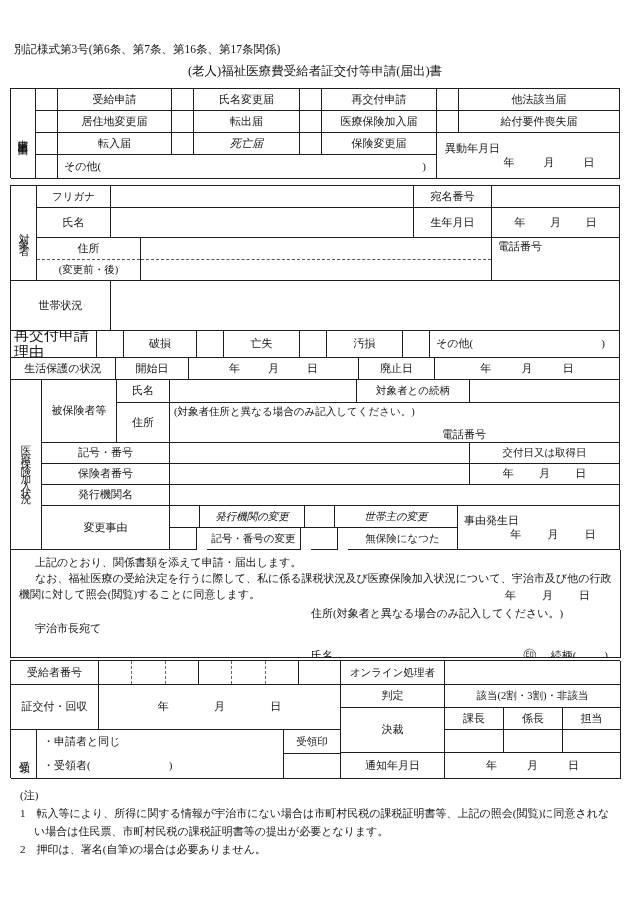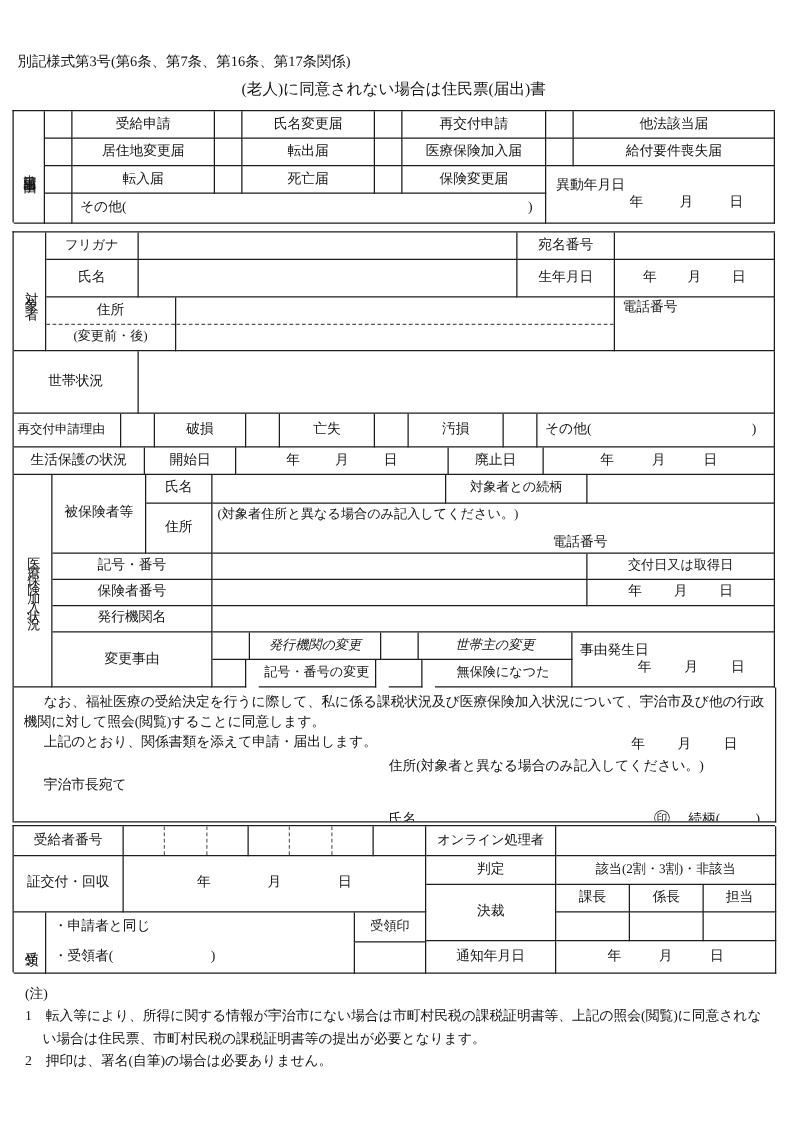--- a/index.html
+++ b/index.html
@@ -11,33 +11,33 @@
   .col{display:flex;flex-direction:column;}
   .c{border-right:1px solid #1d1d1d;border-bottom:1px solid #1d1d1d;box-sizing:border-box;
      display:flex;align-items:center;justify-content:center;overflow:hidden;line-height:1.25;}
   .l{justify-content:flex-start;padding-left:6px;}
   .tl{align-items:flex-start;justify-content:flex-start;padding:2px 0 0 6px;}
   .grow{flex:1 1 auto;min-width:0;}
   .vlab{writing-mode:vertical-rl;text-orientation:upright;letter-spacing:6px;}
   .ymd{display:flex;justify-content:space-around;align-items:center;width:100%;}
   .dashrow{border-bottom:1px dashed #555;}
   .small{font-size:10.5px;}
-  .tiny{font-size:10px;}
+  .tiny{font-size:15px;}
   .sp{justify-content:space-between;padding-right:10px;}
   .seal{font-size:14px;}
   .dgt{flex:1 1 auto;height:100%;border-right:1px dashed #666;}
   .dgt:last-child{border-right:none;}
 </style>
 </head>
 <body>
 
 <div class="page">
 
   <div class="abs" style="left:14px;top:42px;font-size:11.5px;">別記様式第3号(第6条、第7条、第16条、第17条関係)</div>
-  <div class="abs" style="left:0;top:63px;width:630px;text-align:center;font-size:12.5px;">(老人)に同意されない場合は住民票(届出)書</div>
+  <div class="abs" style="left:0;top:63px;width:630px;text-align:center;font-size:12.5px;">(老人)福祉医療費受給者証交付等申請(届出)書</div>
 
   <div class="tbl row" style="top:88px;height:90px;">
     <div class="c vlab small" style="width:26px;height:90px;letter-spacing:1px;">申請届出事由</div>
     <div class="col" style="width:584px;">
       <div class="row" style="height:22px;">
         <div class="c" style="width:22px;height:22px;"></div>
         <div class="c" style="width:114px;height:22px;">受給申請</div>
         <div class="c" style="width:22px;height:22px;"></div>
         <div class="c" style="width:106px;height:22px;">氏名変更届</div>
         <div class="c" style="width:22px;height:22px;"></div>
@@ -54,21 +54,21 @@
         <div class="c" style="width:115px;height:22px;">医療保険加入届</div>
         <div class="c" style="width:22px;height:22px;"></div>
         <div class="c" style="width:161px;height:22px;">給付要件喪失届</div>
       </div>
       <div class="row" style="height:46px;">
         <div class="col" style="width:401px;">
           <div class="row" style="height:22px;">
             <div class="c" style="width:22px;height:22px;"></div>
             <div class="c" style="width:114px;height:22px;">転入届</div>
             <div class="c" style="width:22px;height:22px;"></div>
-            <div class="c" style="width:106px;height:22px;">死亡届</div>
+            <div class="c" style="width:106px;height:22px;font-style:italic;">死亡届</div>
             <div class="c" style="width:22px;height:22px;"></div>
             <div class="c" style="width:115px;height:22px;">保険変更届</div>
           </div>
           <div class="row" style="height:24px;">
             <div class="c" style="width:22px;height:24px;"></div>
             <div class="c l sp" style="width:379px;height:24px;">
               <span>その他(</span>
               <span>)</span>
             </div>
           </div>
@@ -227,22 +227,22 @@
               <span>年</span>
               <span>月</span>
               <span>日</span>
             </div>
           </div>
         </div>
       </div>
     </div>
 
     <div class="c col" style="width:610px;height:108px;align-items:stretch;justify-content:flex-start;padding:4px 8px;line-height:16px;">
+      <div style="text-indent:16px;">上記のとおり、関係書類を添えて申請・届出します。</div>
       <div style="text-indent:16px;">なお、福祉医療の受給決定を行うに際して、私に係る課税状況及び医療保険加入状況について、宇治市及び他の行政機関に対して照会(閲覧)することに同意します。</div>
-      <div style="text-indent:16px;">上記のとおり、関係書類を添えて申請・届出します。</div>
       <div style="display:flex;justify-content:flex-end;gap:26px;padding-right:22px;margin-top:-15px;">
         <span>年</span>
         <span>月</span>
         <span>日</span>
       </div>
       <div style="margin-left:292px;margin-top:2px;">住所(対象者と異なる場合のみ記入してください。)</div>
       <div style="margin-left:16px;margin-top:-1px;">宇治市長宛て</div>
       <div style="margin-left:292px;margin-top:11px;display:flex;align-items:center;">
         <span>氏名</span>
         <span style="flex:1;"></span>

